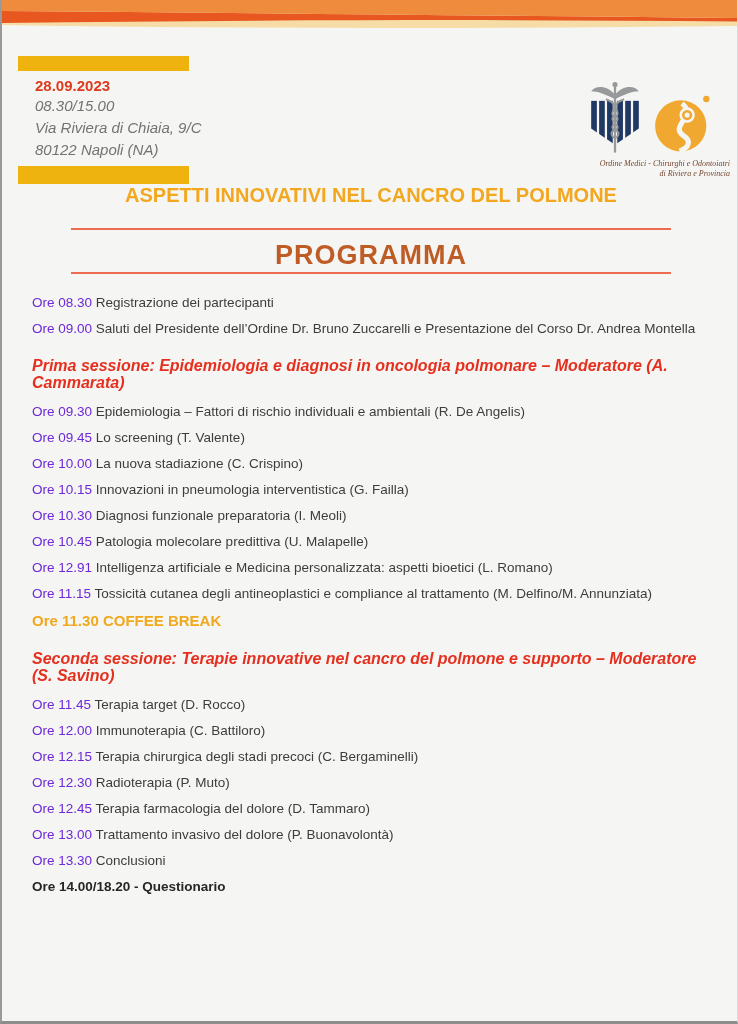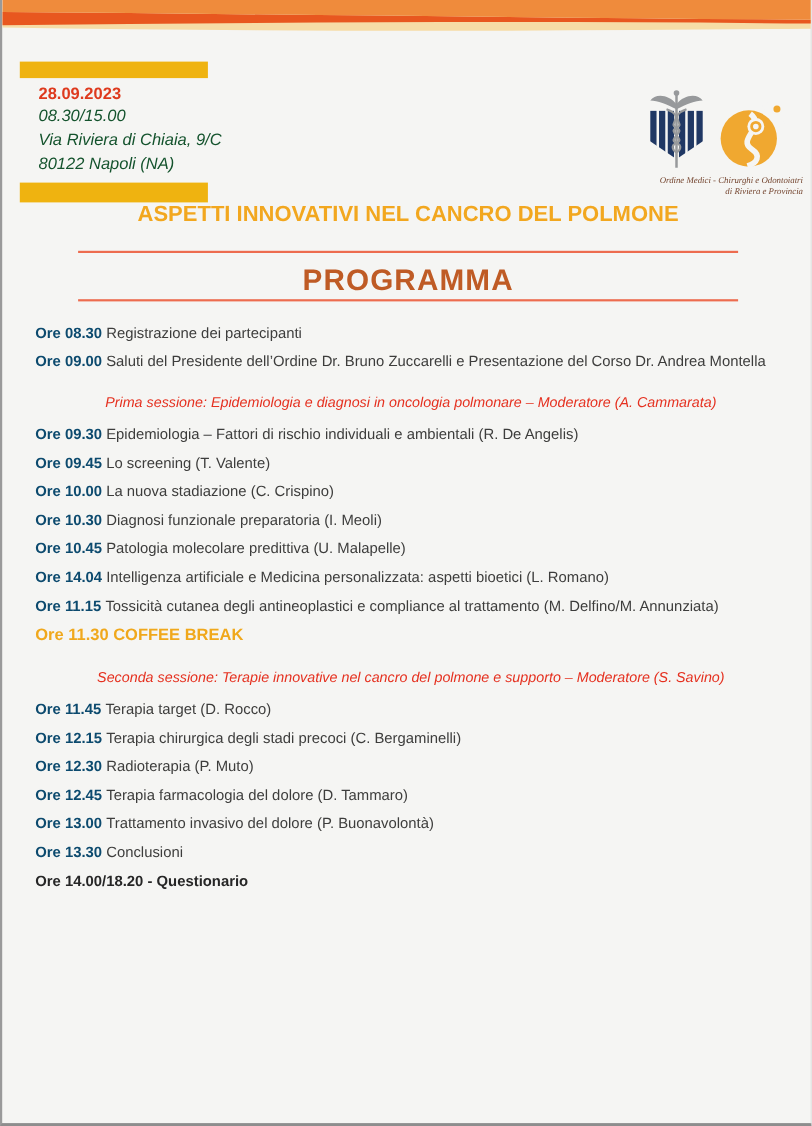--- a/index.html
+++ b/index.html
@@ -17,21 +17,21 @@
   
   .wave{position:absolute;top:0;left:0;width:738px;height:32px;display:block;}
   .wave .cream{fill:var(--band_cream);}
   .wave .dark{fill:var(--band_dark_orange);}
   .wave .main{fill:var(--band_orange);}
   
   .info{position:absolute;left:16px;top:56px;width:260px;}
   .ybar{width:171px;height:15px;background:var(--highlight_yellow);}
   .ybar.bottom{height:18px;margin-top:6px;}
   .date{margin:6px 0 0 17px;font-size:15px;font-weight:bold;color:var(--date_red);}
-  .addr{margin:2px 0 0 17px;font-size:15px;font-style:italic;color:#14532d;line-height:20px;}
+  .addr{margin:2px 0 0 17px;font-size:15px;font-style:italic;color:#737373;line-height:20px;}
   
   .logos{position:absolute;left:568px;top:80px;width:160px;text-align:right;}
   .logo-row{display:flex;align-items:flex-end;justify-content:center;gap:6px;}
   .caduceus-bars{fill:var(--logo_navy);}
   .caduceus-gray{stroke:var(--logo_gray);fill:none;}
   .caduceus-fillgray{fill:var(--logo_gray);}
   .ring{fill:var(--logo_orange);}
   .ring-stroke{stroke:var(--logo_orange);fill:none;}
   .bgcut{stroke:#F5F5F3;fill:none;}
   .bgfill{fill:#F5F5F3;}
@@ -41,23 +41,23 @@
   .title{position:absolute;top:184px;left:0;width:738px;text-align:center;
     font-size:20px;font-weight:bold;color:var(--title_gold);}
   .rule{position:absolute;left:69px;width:600px;height:2px;background:var(--rule_salmon);}
   .rule.r1{top:228px;}
   .rule.r2{top:272px;}
   .programma{position:absolute;top:240px;left:0;width:738px;text-align:center;
     font-size:27px;font-weight:bold;color:var(--programma_brown);letter-spacing:1px;}
   
   .schedule{position:absolute;top:295px;left:30px;right:22px;}
   .row{font-size:13.5px;line-height:16px;margin-bottom:10px;color:var(--body_text);}
-  .row .time{font-weight:bold;color:#0c4a6e;}
-  .row.session{margin-top:20px;margin-bottom:13px;text-align:center;line-height:17px;
-    font-size:13px;font-weight:normal;font-style:italic;color:var(--session_red);}
+  .row .time{font-weight:normal;color:#6d28d9;}
+  .row.session{margin-top:20px;margin-bottom:13px;line-height:17px;
+    font-size:16px;font-weight:bold;font-style:italic;color:var(--session_red);}
   .row.break{margin-top:0;margin-bottom:10px;text-align:left;line-height:18px;
     font-size:15px;font-weight:bold;color:var(--break_gold);}
   .row.item-bold, .row.item-bold .time{font-weight:bold;color:#262626;}
 </style>
 </head>
 <body>
 
 <div class="page">
 
   <svg class="wave" viewBox="0 0 738 32" preserveAspectRatio="none" aria-hidden="true">
@@ -116,27 +116,29 @@
   <div class="programma">PROGRAMMA</div>
   <div class="rule r2"></div>
 
   <div class="schedule">
       <div class="row item"><span class="time">Ore 08.30 </span><span>Registrazione dei partecipanti</span></div>
       <div class="row item"><span class="time">Ore 09.00 </span><span>Saluti del Presidente dell’Ordine Dr. Bruno Zuccarelli e Presentazione del Corso Dr. Andrea Montella</span></div>
       <div class="row session"><span>Prima sessione: Epidemiologia e diagnosi in oncologia polmonare – Moderatore (A. Cammarata)</span></div>
       <div class="row item"><span class="time">Ore 09.30 </span><span>Epidemiologia – Fattori di rischio individuali e ambientali (R. De Angelis)</span></div>
       <div class="row item"><span class="time">Ore 09.45 </span><span>Lo screening (T. Valente)</span></div>
       <div class="row item"><span class="time">Ore 10.00 </span><span>La nuova stadiazione (C. Crispino)</span></div>
+      <div class="row item"><span class="time">Ore 10.15 </span><span>Innovazioni in pneumologia interventistica (G. Failla)</span></div>
       <div class="row item"><span class="time">Ore 10.30 </span><span>Diagnosi funzionale preparatoria (I. Meoli)</span></div>
       <div class="row item"><span class="time">Ore 10.45 </span><span>Patologia molecolare predittiva (U. Malapelle)</span></div>
-      <div class="row item"><span class="time">Ore 14.04 </span><span>Intelligenza artificiale e Medicina personalizzata: aspetti bioetici (L. Romano)</span></div>
+      <div class="row item"><span class="time">Ore 12.91 </span><span>Intelligenza artificiale e Medicina personalizzata: aspetti bioetici (L. Romano)</span></div>
       <div class="row item"><span class="time">Ore 11.15 </span><span>Tossicità cutanea degli antineoplastici e compliance al trattamento (M. Delfino/M. Annunziata)</span></div>
       <div class="row break"><span>Ore 11.30 COFFEE BREAK</span></div>
       <div class="row session"><span>Seconda sessione: Terapie innovative nel cancro del polmone e supporto – Moderatore (S. Savino)</span></div>
       <div class="row item"><span class="time">Ore 11.45 </span><span>Terapia target (D. Rocco)</span></div>
+      <div class="row item"><span class="time">Ore 12.00 </span><span>Immunoterapia (C. Battiloro)</span></div>
       <div class="row item"><span class="time">Ore 12.15 </span><span>Terapia chirurgica degli stadi precoci (C. Bergaminelli)</span></div>
       <div class="row item"><span class="time">Ore 12.30 </span><span>Radioterapia (P. Muto)</span></div>
       <div class="row item"><span class="time">Ore 12.45 </span><span>Terapia farmacologia del dolore (D. Tammaro)</span></div>
       <div class="row item"><span class="time">Ore 13.00 </span><span>Trattamento invasivo del dolore (P. Buonavolontà)</span></div>
       <div class="row item"><span class="time">Ore 13.30 </span><span>Conclusioni</span></div>
       <div class="row item item-bold"><span class="time">Ore 14.00/18.20 - </span><span>Questionario</span></div>
     </div>
 
 </div>
 

